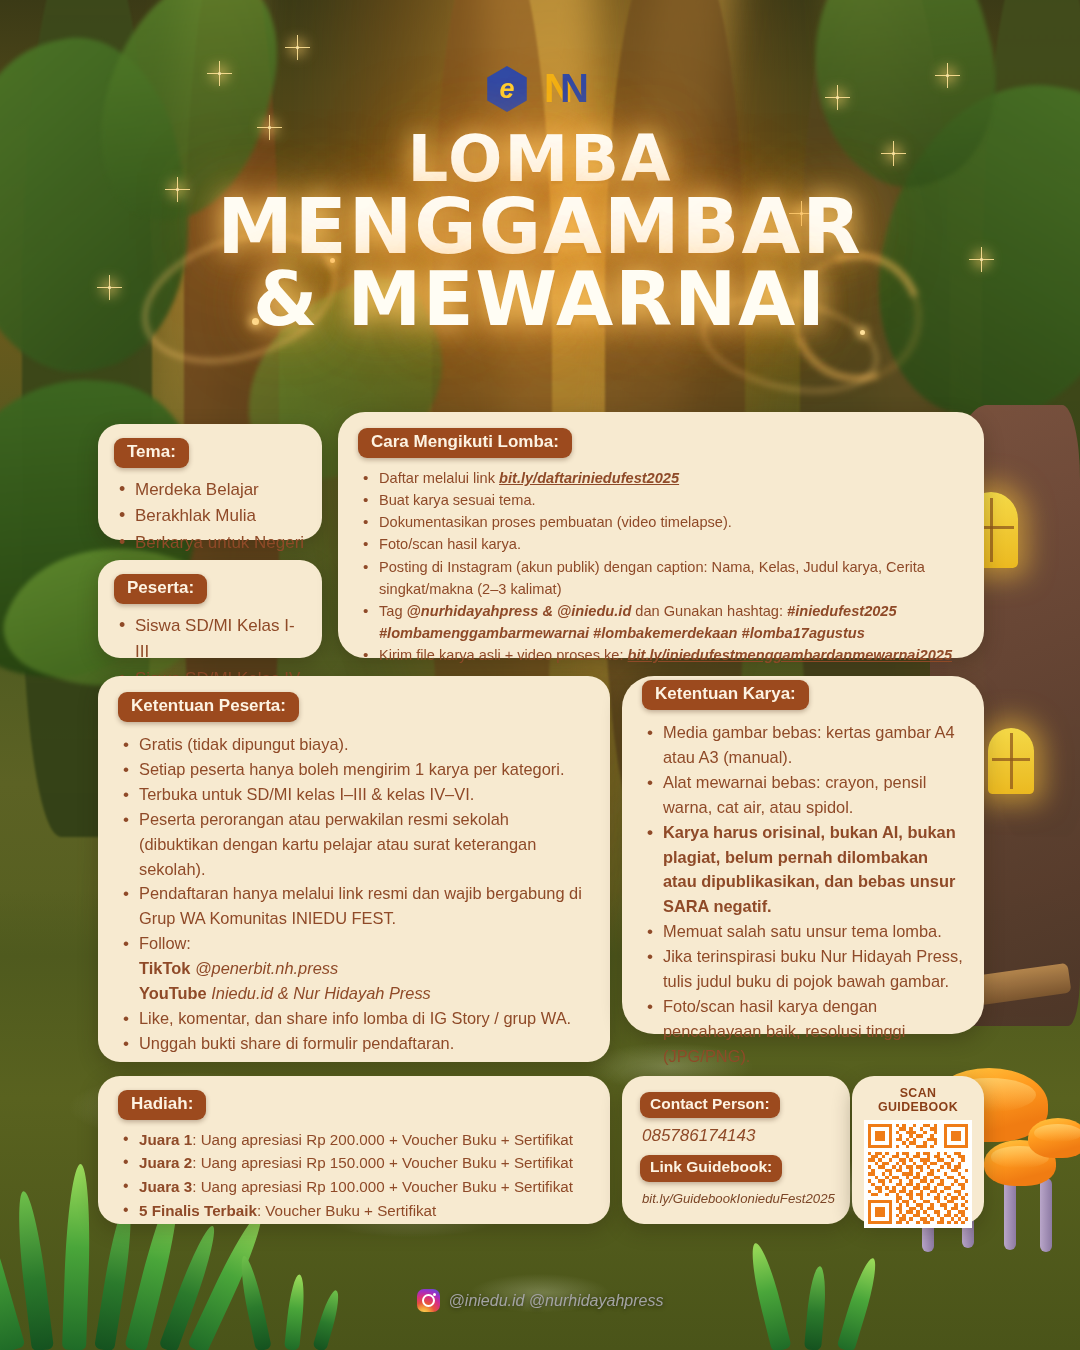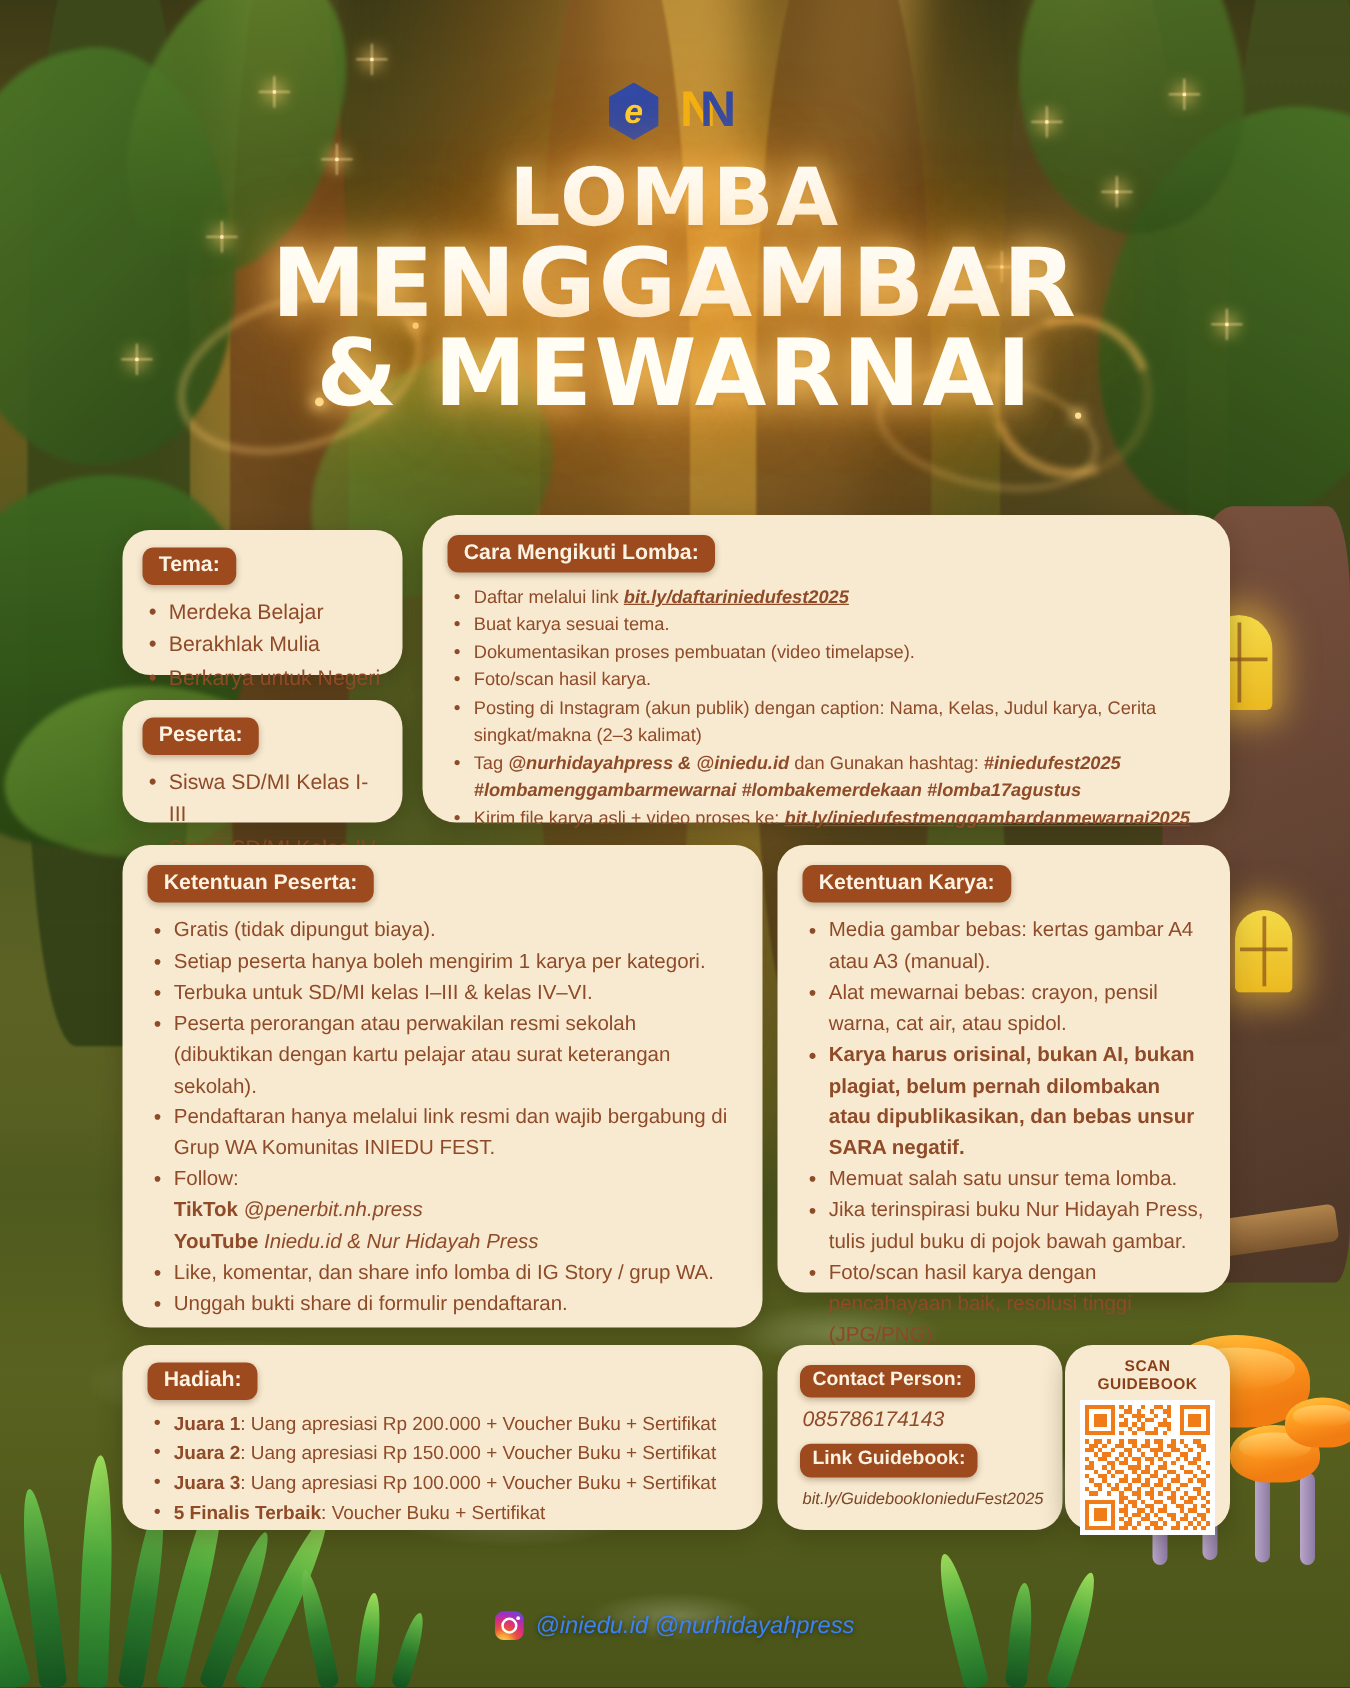--- a/index.html
+++ b/index.html
@@ -152,21 +152,21 @@
   li::before { content:"•"; position:absolute; left:5px; top:-1px; color:#8f4a28; font-size:1.05em; }
   .b { font-weight:bold; }
   .bi { font-weight:bold; font-style:italic; }
   .lnk { font-weight:bold; font-style:italic; text-decoration:underline; }
 
   
   #card-tema    { left:98px;  top:424px; width:224px; height:116px; padding:14px 16px 0 16px; }
   #card-peserta { left:98px;  top:560px; width:224px; height:98px;  padding:14px 16px 0 16px; }
   #card-cara    { left:338px; top:412px; width:646px; height:246px; padding:16px 20px 0 20px;border-radius:27px; }
   #card-kp      { left:98px;  top:676px; width:512px; height:386px; padding:16px 20px 0 20px; }
-  #card-kk      { left:622px; top:676px; width:362px; height:358px; padding:16px 20px 0 20px; }
+  #card-kk      { left:622px; top:676px; width:362px; height:358px; padding:4px 20px 0 20px;border-radius:32px; }
   #card-hadiah  { left:98px;  top:1076px; width:512px; height:148px; padding:14px 20px 0 20px; }
   #card-contact { left:622px; top:1076px; width:228px; height:148px; padding:16px 18px 0 18px; }
   #card-qr      { left:852px; top:1076px; width:132px; height:148px; padding:10px 10px 0 10px; text-align:center; }
 
   #card-tema .pill, #card-peserta .pill, #card-hadiah .pill { font-size:17px; }
   #card-cara .pill { font-size:17px; }
   #card-kp .pill, #card-kk .pill { font-size:17px; }
   #card-contact .pill { font-size:15.5px; padding:4px 10px 6px; }
 
   #card-tema ul, #card-peserta ul { margin-top:9px; font-size:17px; line-height:1.55; }
@@ -185,21 +185,21 @@
   
   .footer { position:absolute; left:0; right:0; bottom:38px; z-index:8;
     display:flex; justify-content:center; align-items:center; gap:9px; }
   .ig-icon { width:23px; height:23px; border-radius:7px;
     background:radial-gradient(circle at 28% 108%, #fdd85d 0%, #f6a93b 18%, #e6533c 38%, #d92e7f 58%, #a12ec4 76%, #5b51d8 95%);
     position:relative; }
   .ig-icon::before { content:""; position:absolute; left:5px; top:5px; width:13px; height:13px;
     border:2px solid #fff; border-radius:50%; box-sizing:border-box; }
   .ig-icon::after { content:""; position:absolute; right:3.5px; top:3.5px; width:3px; height:3px;
     background:#fff; border-radius:50%; }
-  .footer-text { color:#3b82f6; font-style:italic; font-size:19px;
+  .footer-text { color:#a3a3a3; font-style:italic; font-size:16px;
     text-shadow:0 1px 4px rgba(0,0,0,.5); }
 </style>
 </head>
 <body>
 
 <div class="poster">
 
   <div class="bg-base"></div>
   <div class="bg-warm-beam"></div>
   <div class="beam b1"></div>

